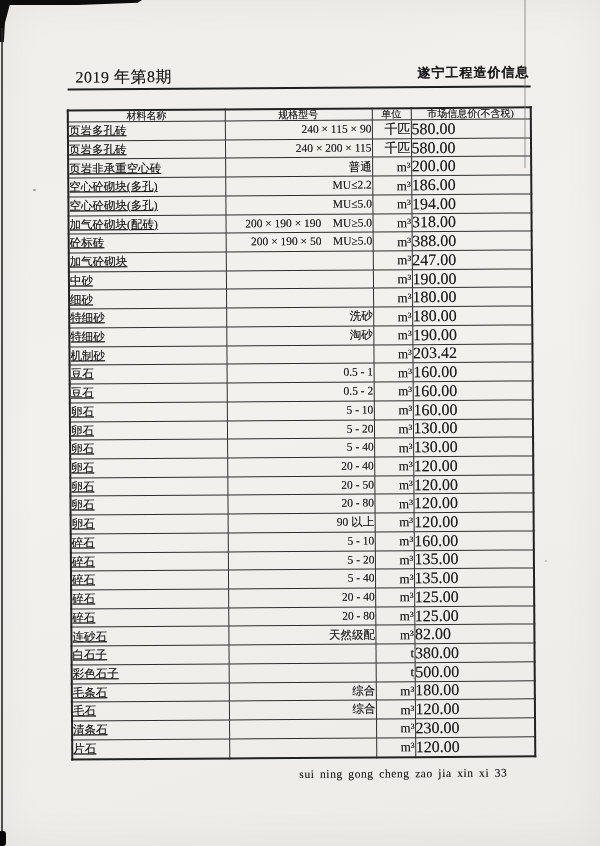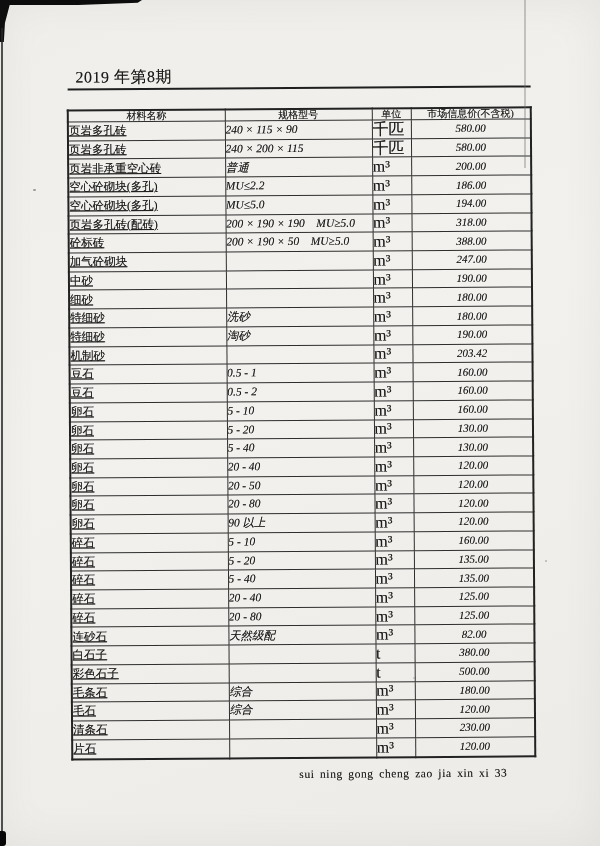--- a/index.html
+++ b/index.html
@@ -24,23 +24,23 @@
     font-size:11.5px;
   }
   table.price th,table.price td{
     border:1px solid #2e2e2e;
     padding:0;line-height:1;vertical-align:middle;
     overflow:hidden;text-shadow:0 0 0.4px rgba(0,0,0,0.5);
   }
   table.price{border:2px solid #222;}
   th{font-weight:normal;text-align:center;font-size:10px;}
   td.c-name{text-align:left;padding-left:5px;text-decoration:underline;}
-  td.c-spec{text-align:left;padding-left:8px;white-space:pre;font-style:italic;}
-  td.c-unit{text-align:left;font-size:16px;}
-  td.c-price{text-align:center;font-size:11px;font-style:italic;}
+  td.c-spec{text-align:right;padding-left:8px;white-space:pre;}
+  td.c-unit{text-align:right;font-size:13px;}
+  td.c-price{font-size:16px;}
 
   .footer{position:absolute;left:0;top:768px;width:505px;text-align:right;
           font-size:11.5px;letter-spacing:0.6px;word-spacing:2px;
           text-shadow:0 0 0.4px rgba(0,0,0,0.45);}
 
   
   .art{position:absolute;}
   .a-topbar{top:0;left:0;width:142px;height:5px;background:#0c0c0c;
             clip-path:polygon(0 0,100% 0,97% 55%,55% 100%,0 100%);}
   .a-leftcorner{top:0;left:0;width:11px;height:42px;background:#0e0e0e;
@@ -54,20 +54,21 @@
   .speck4{left:413px;top:677px;width:2px;height:2px;background:rgba(90,90,90,0.3);border-radius:50%;}
 </style>
 </head>
 <body>
 
 <div class="frame">
 
   <div class="scan">
 
     <div class="issue">2019 年第8期</div>
+    <div class="journal">遂宁工程造价信息</div>
     <div class="header-rule"></div>
 
     <table class="price">
       <colgroup>
         <col style="width:157px">
           <col style="width:147px">
           <col style="width:39px">
           <col style="width:120px">
       </colgroup>
       <thead>
@@ -103,21 +104,21 @@
             <td class="c-unit">m³</td>
             <td class="c-price">186.00</td>
           </tr>
           <tr>
             <td class="c-name">空心砼砌块(多孔)</td>
             <td class="c-spec">MU≤5.0</td>
             <td class="c-unit">m³</td>
             <td class="c-price">194.00</td>
           </tr>
           <tr>
-            <td class="c-name">页岩多孔砖(配砖)</td>
+            <td class="c-name">加气砼砌块(配砖)</td>
             <td class="c-spec">200 × 190 × 190    MU≥5.0</td>
             <td class="c-unit">m³</td>
             <td class="c-price">318.00</td>
           </tr>
           <tr>
             <td class="c-name">砼标砖</td>
             <td class="c-spec">200 × 190 × 50    MU≥5.0</td>
             <td class="c-unit">m³</td>
             <td class="c-price">388.00</td>
           </tr>

